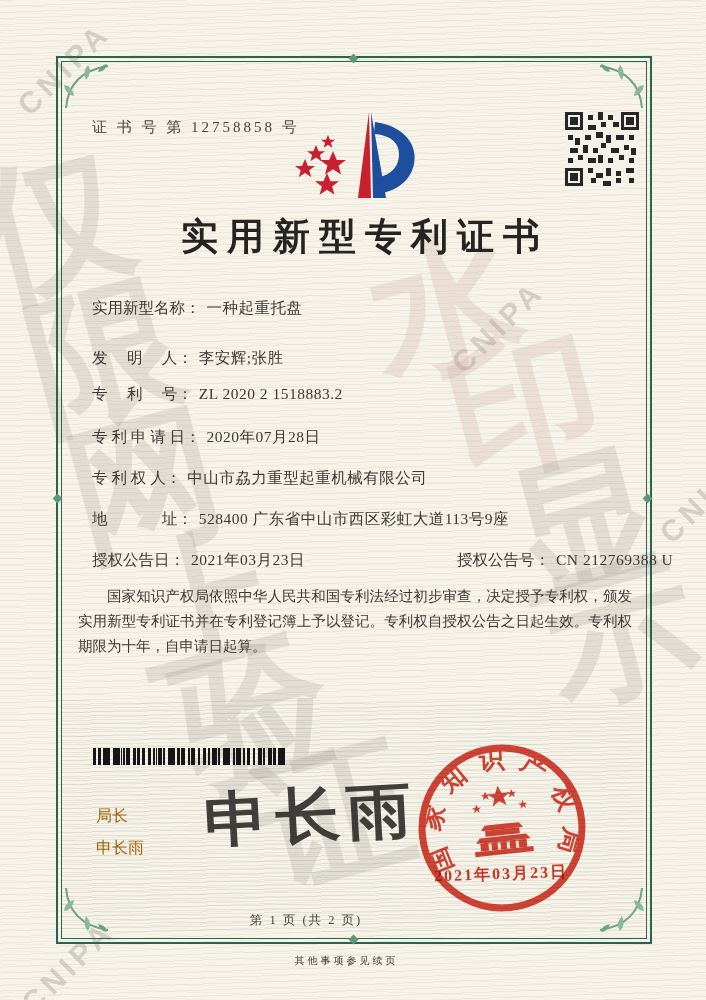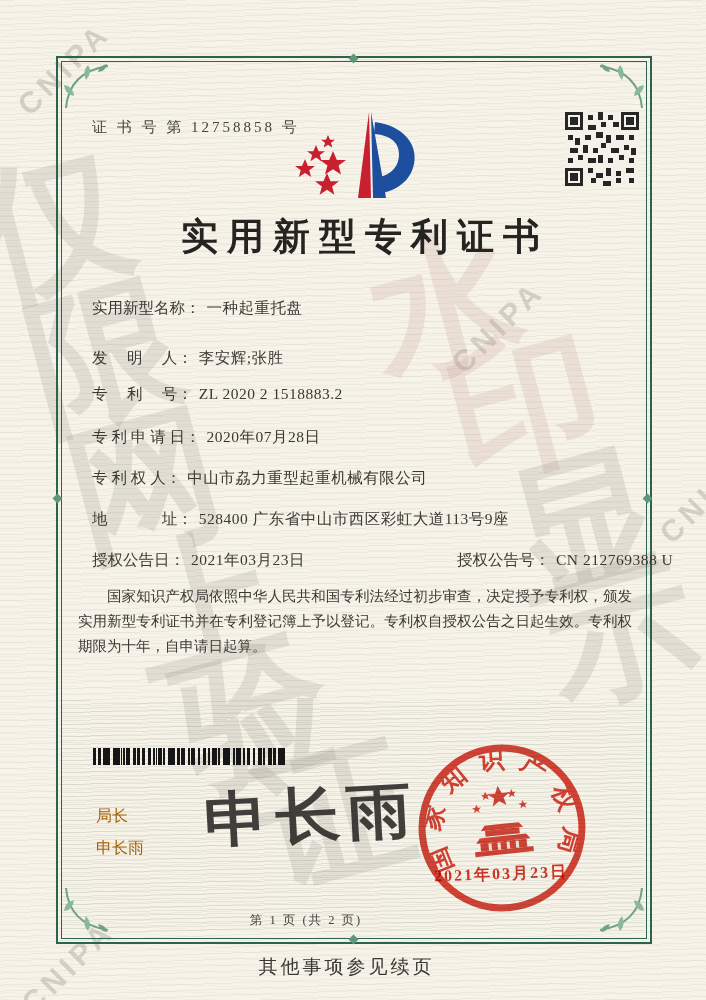--- a/index.html
+++ b/index.html
@@ -88,21 +88,21 @@
     font-size:16px;font-weight:bold;letter-spacing:2px;white-space:nowrap;
     transform:rotate(-2deg);mix-blend-mode:multiply;
   }
   
   .page-num{
     position:absolute;left:0;top:912px;width:612px;text-align:center;
     font-size:12.5px;letter-spacing:2px;z-index:4;color:#45433e;
   }
   .cont-note{
     position:absolute;left:0;top:954px;width:693px;text-align:center;
-    font-size:19px;letter-spacing:3px;z-index:4;color:#3b3934;
+    font-size:10px;letter-spacing:3px;z-index:4;color:#3b3934;
   }
 </style>
 </head>
 <body>
 
 <span class="wm-cnipa" style="left:6px;top:52px;">CNIPA</span>
 <span class="wm-cnipa" style="left:440px;top:310px;">CNIPA</span>
 <span class="wm-cnipa" style="left:648px;top:480px;">CNIPA</span>
 <span class="wm-cnipa" style="left:10px;top:950px;">CNIPA</span>
 

